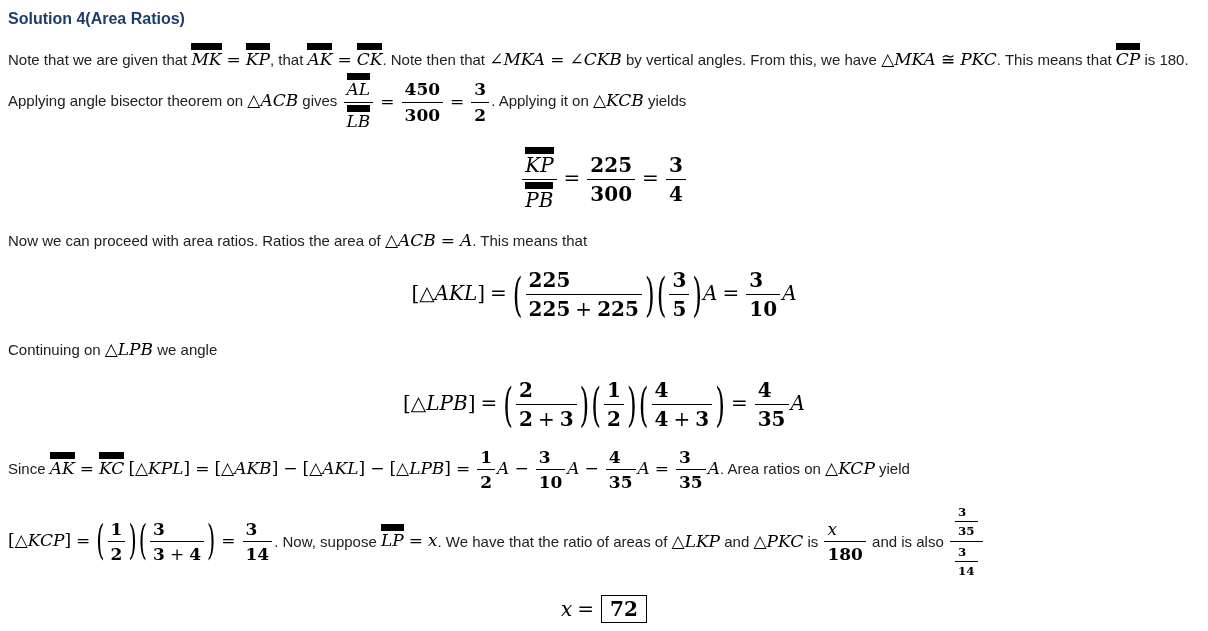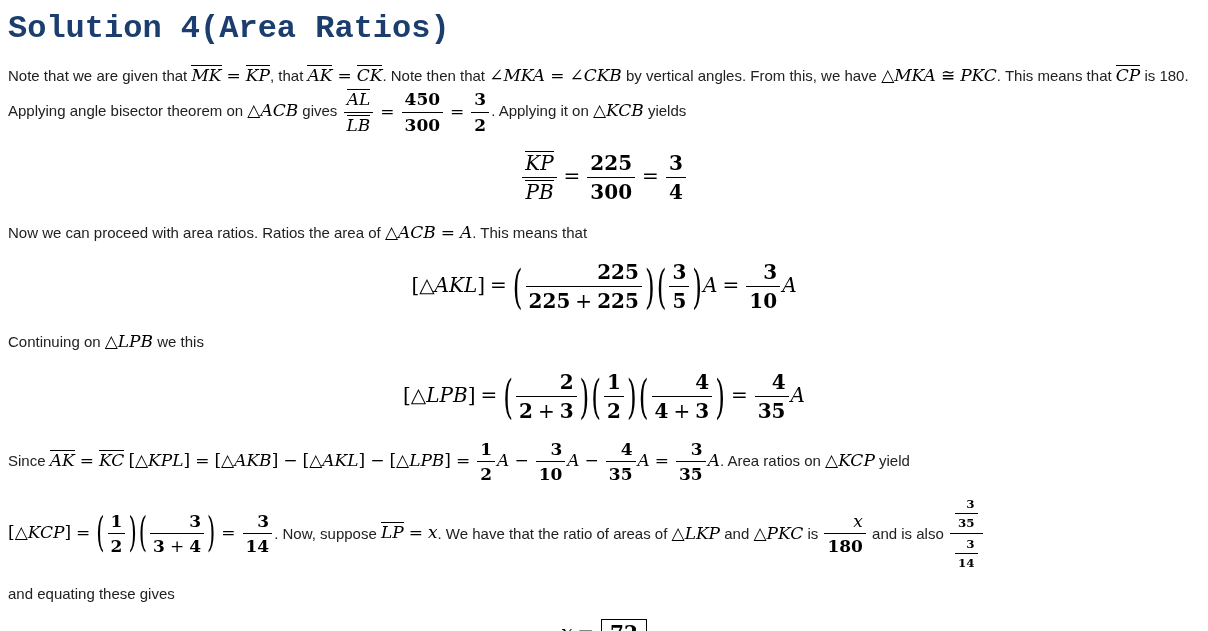--- a/index.html
+++ b/index.html
@@ -1,27 +1,27 @@
 <!DOCTYPE html>
 <html><head>
 <meta charset="utf-8">
 <style>
   html,body{margin:0;padding:0;background:#fff;}
   body{width:1208px;min-height:631px;font-family:"Liberation Sans",sans-serif;color:#202122;}
   .page{padding:4px 8px 10px 8px;}
-  .title{font-family:Liberation Mono, monospace;font-weight:700;font-size:32px;color:#1b3e6f;margin:6px 0 15px 0;}
+  .title{font-family:Liberation Sans, sans-serif;font-weight:700;font-size:16px;color:#1b3e6f;margin:6px 0 15px 0;}
   p.body{font-size:15px;line-height:1.55;margin:9px 0;}
   .math{font-family:"DejaVu Serif",serif;font-size:17px;color:#000;white-space:nowrap;}
   .mi{font-style:italic;}
   .mn{font-style:normal;font-weight:bold;}
   .ms{font-style:normal;}
   .mo{font-style:normal;padding:0 5px;}
-  .ov{display:inline-block;border-top:1px solid #000000;padding-top:1px;line-height:1.05;}
+  .ov{display:inline-block;border-top:7px solid #000000;padding-top:1px;line-height:1.05;}
   .ov .mi{font-style:italic;}
-  .frac{display:inline-block;vertical-align:middle;text-align:right;margin:0 2px;line-height:1.2;}
+  .frac{display:inline-block;vertical-align:middle;text-align:left;margin:0 2px;line-height:1.2;}
   .frac>.num{display:block;border-bottom:1px solid #000;padding:1px 3px 2px 3px;}
   .frac>.den{display:block;padding:2px 3px 1px 3px;}
   .sfrac{font-size:0.7em;}
   .paren{display:inline-block;font-family:"DejaVu Serif",serif;font-style:normal;font-size:1.25em;transform:scaleY(1.9);vertical-align:middle;margin:0 1px;}
   .boxed{display:inline-block;border:1px solid #000;padding:1px 8px;margin-left:2px;}
   .display{text-align:center;margin:14px 0;}
   .display .math{font-size:20px;}
 </style>
 </head>
 <body>
@@ -31,25 +31,24 @@
   <h2 class="title">Solution 4(Area Ratios)</h2>
 
   <p class="body"><span>Note that we are given that </span><span class="math"><span class="ov"><span class="mi">MK</span></span><span class="mo">=</span><span class="ov"><span class="mi">KP</span></span></span><span>, that </span><span class="math"><span class="ov"><span class="mi">AK</span></span><span class="mo">=</span><span class="ov"><span class="mi">CK</span></span></span><span>. Note then that </span><span class="math"><span class="ms">∠</span><span class="mi">MKA</span><span class="mo">=</span><span class="ms">∠</span><span class="mi">CKB</span></span><span> by vertical angles. From this, we have </span><span class="math"><span class="ms">△</span><span class="mi">MKA</span><span class="mo">≅</span><span class="mi">PKC</span></span><span>. This means that </span><span class="math"><span class="ov"><span class="mi">CP</span></span></span><span> is 180. Applying angle bisector theorem on </span><span class="math"><span class="ms">△</span><span class="mi">ACB</span></span><span> gives </span><span class="math"><span class="frac"><span class="num"><span class="ov"><span class="mi">AL</span></span></span><span class="den"><span class="ov"><span class="mi">LB</span></span></span></span><span class="mo">=</span><span class="frac"><span class="num"><span class="mn">450</span></span><span class="den"><span class="mn">300</span></span></span><span class="mo">=</span><span class="frac"><span class="num"><span class="mn">3</span></span><span class="den"><span class="mn">2</span></span></span></span><span>. Applying it on </span><span class="math"><span class="ms">△</span><span class="mi">KCB</span></span><span> yields</span></p>
 
   <div class="display"><span class="math"><span class="frac"><span class="num"><span class="ov"><span class="mi">KP</span></span></span><span class="den"><span class="ov"><span class="mi">PB</span></span></span></span><span class="mo">=</span><span class="frac"><span class="num"><span class="mn">225</span></span><span class="den"><span class="mn">300</span></span></span><span class="mo">=</span><span class="frac"><span class="num"><span class="mn">3</span></span><span class="den"><span class="mn">4</span></span></span></span></div>
 
   <p class="body"><span>Now we can proceed with area ratios. Ratios the area of </span><span class="math"><span class="ms">△</span><span class="mi">ACB</span><span class="mo">=</span><span class="mi">A</span></span><span>. This means that</span></p>
 
   <div class="display"><span class="math"><span class="ms">[</span><span class="ms">△</span><span class="mi">AKL</span><span class="ms">]</span><span class="mo">=</span><span class="paren">(</span><span class="frac"><span class="num"><span class="mn">225</span></span><span class="den"><span class="mn">225</span><span class="mo">+</span><span class="mn">225</span></span></span><span class="paren">)</span><span class="paren">(</span><span class="frac"><span class="num"><span class="mn">3</span></span><span class="den"><span class="mn">5</span></span></span><span class="paren">)</span><span class="mi">A</span><span class="mo">=</span><span class="frac"><span class="num"><span class="mn">3</span></span><span class="den"><span class="mn">10</span></span></span><span class="mi">A</span></span></div>
 
-  <p class="body"><span>Continuing on </span><span class="math"><span class="ms">△</span><span class="mi">LPB</span></span><span> we this</span></p>
+  <p class="body"><span>Continuing on </span><span class="math"><span class="ms">△</span><span class="mi">LPB</span></span><span> we angle</span></p>
 
   <div class="display"><span class="math"><span class="ms">[</span><span class="ms">△</span><span class="mi">LPB</span><span class="ms">]</span><span class="mo">=</span><span class="paren">(</span><span class="frac"><span class="num"><span class="mn">2</span></span><span class="den"><span class="mn">2</span><span class="mo">+</span><span class="mn">3</span></span></span><span class="paren">)</span><span class="paren">(</span><span class="frac"><span class="num"><span class="mn">1</span></span><span class="den"><span class="mn">2</span></span></span><span class="paren">)</span><span class="paren">(</span><span class="frac"><span class="num"><span class="mn">4</span></span><span class="den"><span class="mn">4</span><span class="mo">+</span><span class="mn">3</span></span></span><span class="paren">)</span><span class="mo">=</span><span class="frac"><span class="num"><span class="mn">4</span></span><span class="den"><span class="mn">35</span></span></span><span class="mi">A</span></span></div>
 
   <p class="body"><span>Since </span><span class="math"><span class="ov"><span class="mi">AK</span></span><span class="mo">=</span><span class="ov"><span class="mi">KC</span></span></span><span> </span><span class="math"><span class="ms">[</span><span class="ms">△</span><span class="mi">KPL</span><span class="ms">]</span><span class="mo">=</span><span class="ms">[</span><span class="ms">△</span><span class="mi">AKB</span><span class="ms">]</span><span class="mo">−</span><span class="ms">[</span><span class="ms">△</span><span class="mi">AKL</span><span class="ms">]</span><span class="mo">−</span><span class="ms">[</span><span class="ms">△</span><span class="mi">LPB</span><span class="ms">]</span><span class="mo">=</span><span class="frac"><span class="num"><span class="mn">1</span></span><span class="den"><span class="mn">2</span></span></span><span class="mi">A</span><span class="mo">−</span><span class="frac"><span class="num"><span class="mn">3</span></span><span class="den"><span class="mn">10</span></span></span><span class="mi">A</span><span class="mo">−</span><span class="frac"><span class="num"><span class="mn">4</span></span><span class="den"><span class="mn">35</span></span></span><span class="mi">A</span><span class="mo">=</span><span class="frac"><span class="num"><span class="mn">3</span></span><span class="den"><span class="mn">35</span></span></span><span class="mi">A</span></span><span>. Area ratios on </span><span class="math"><span class="ms">△</span><span class="mi">KCP</span></span><span> yield</span></p>
 
   <p class="body"><span class="math"><span class="ms">[</span><span class="ms">△</span><span class="mi">KCP</span><span class="ms">]</span><span class="mo">=</span><span class="paren">(</span><span class="frac"><span class="num"><span class="mn">1</span></span><span class="den"><span class="mn">2</span></span></span><span class="paren">)</span><span class="paren">(</span><span class="frac"><span class="num"><span class="mn">3</span></span><span class="den"><span class="mn">3</span><span class="mo">+</span><span class="mn">4</span></span></span><span class="paren">)</span><span class="mo">=</span><span class="frac"><span class="num"><span class="mn">3</span></span><span class="den"><span class="mn">14</span></span></span></span><span>. Now, suppose </span><span class="math"><span class="ov"><span class="mi">LP</span></span><span class="mo">=</span><span class="mi">x</span></span><span>. We have that the ratio of areas of </span><span class="math"><span class="ms">△</span><span class="mi">LKP</span></span><span> and </span><span class="math"><span class="ms">△</span><span class="mi">PKC</span></span><span> is </span><span class="math"><span class="frac"><span class="num"><span class="mi">x</span></span><span class="den"><span class="mn">180</span></span></span></span><span> and is also </span><span class="math"><span class="frac"><span class="num"><span class="frac sfrac"><span class="num"><span class="mn">3</span></span><span class="den"><span class="mn">35</span></span></span></span><span class="den"><span class="frac sfrac"><span class="num"><span class="mn">3</span></span><span class="den"><span class="mn">14</span></span></span></span></span></span></p>
 
-  <p class="body"><span>and equating these gives</span></p>
 
   <div class="display"><span class="math"><span class="mi">x</span><span class="mo">=</span><span class="boxed"><span class="mn">72</span></span></span></div>
 
 </div>
 
 </body></html>

